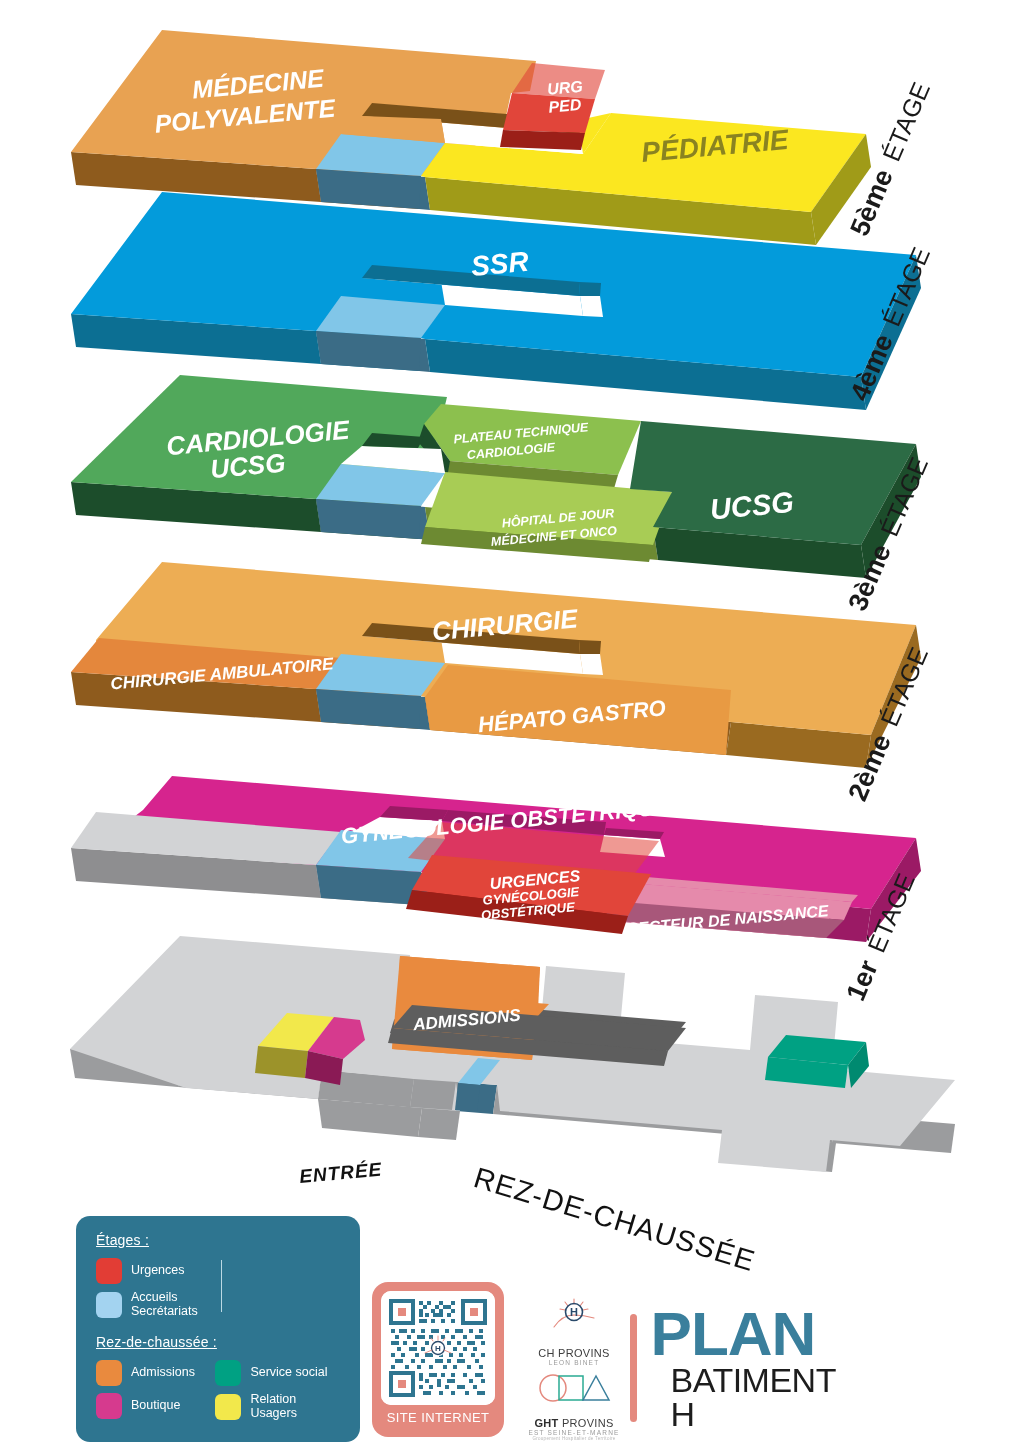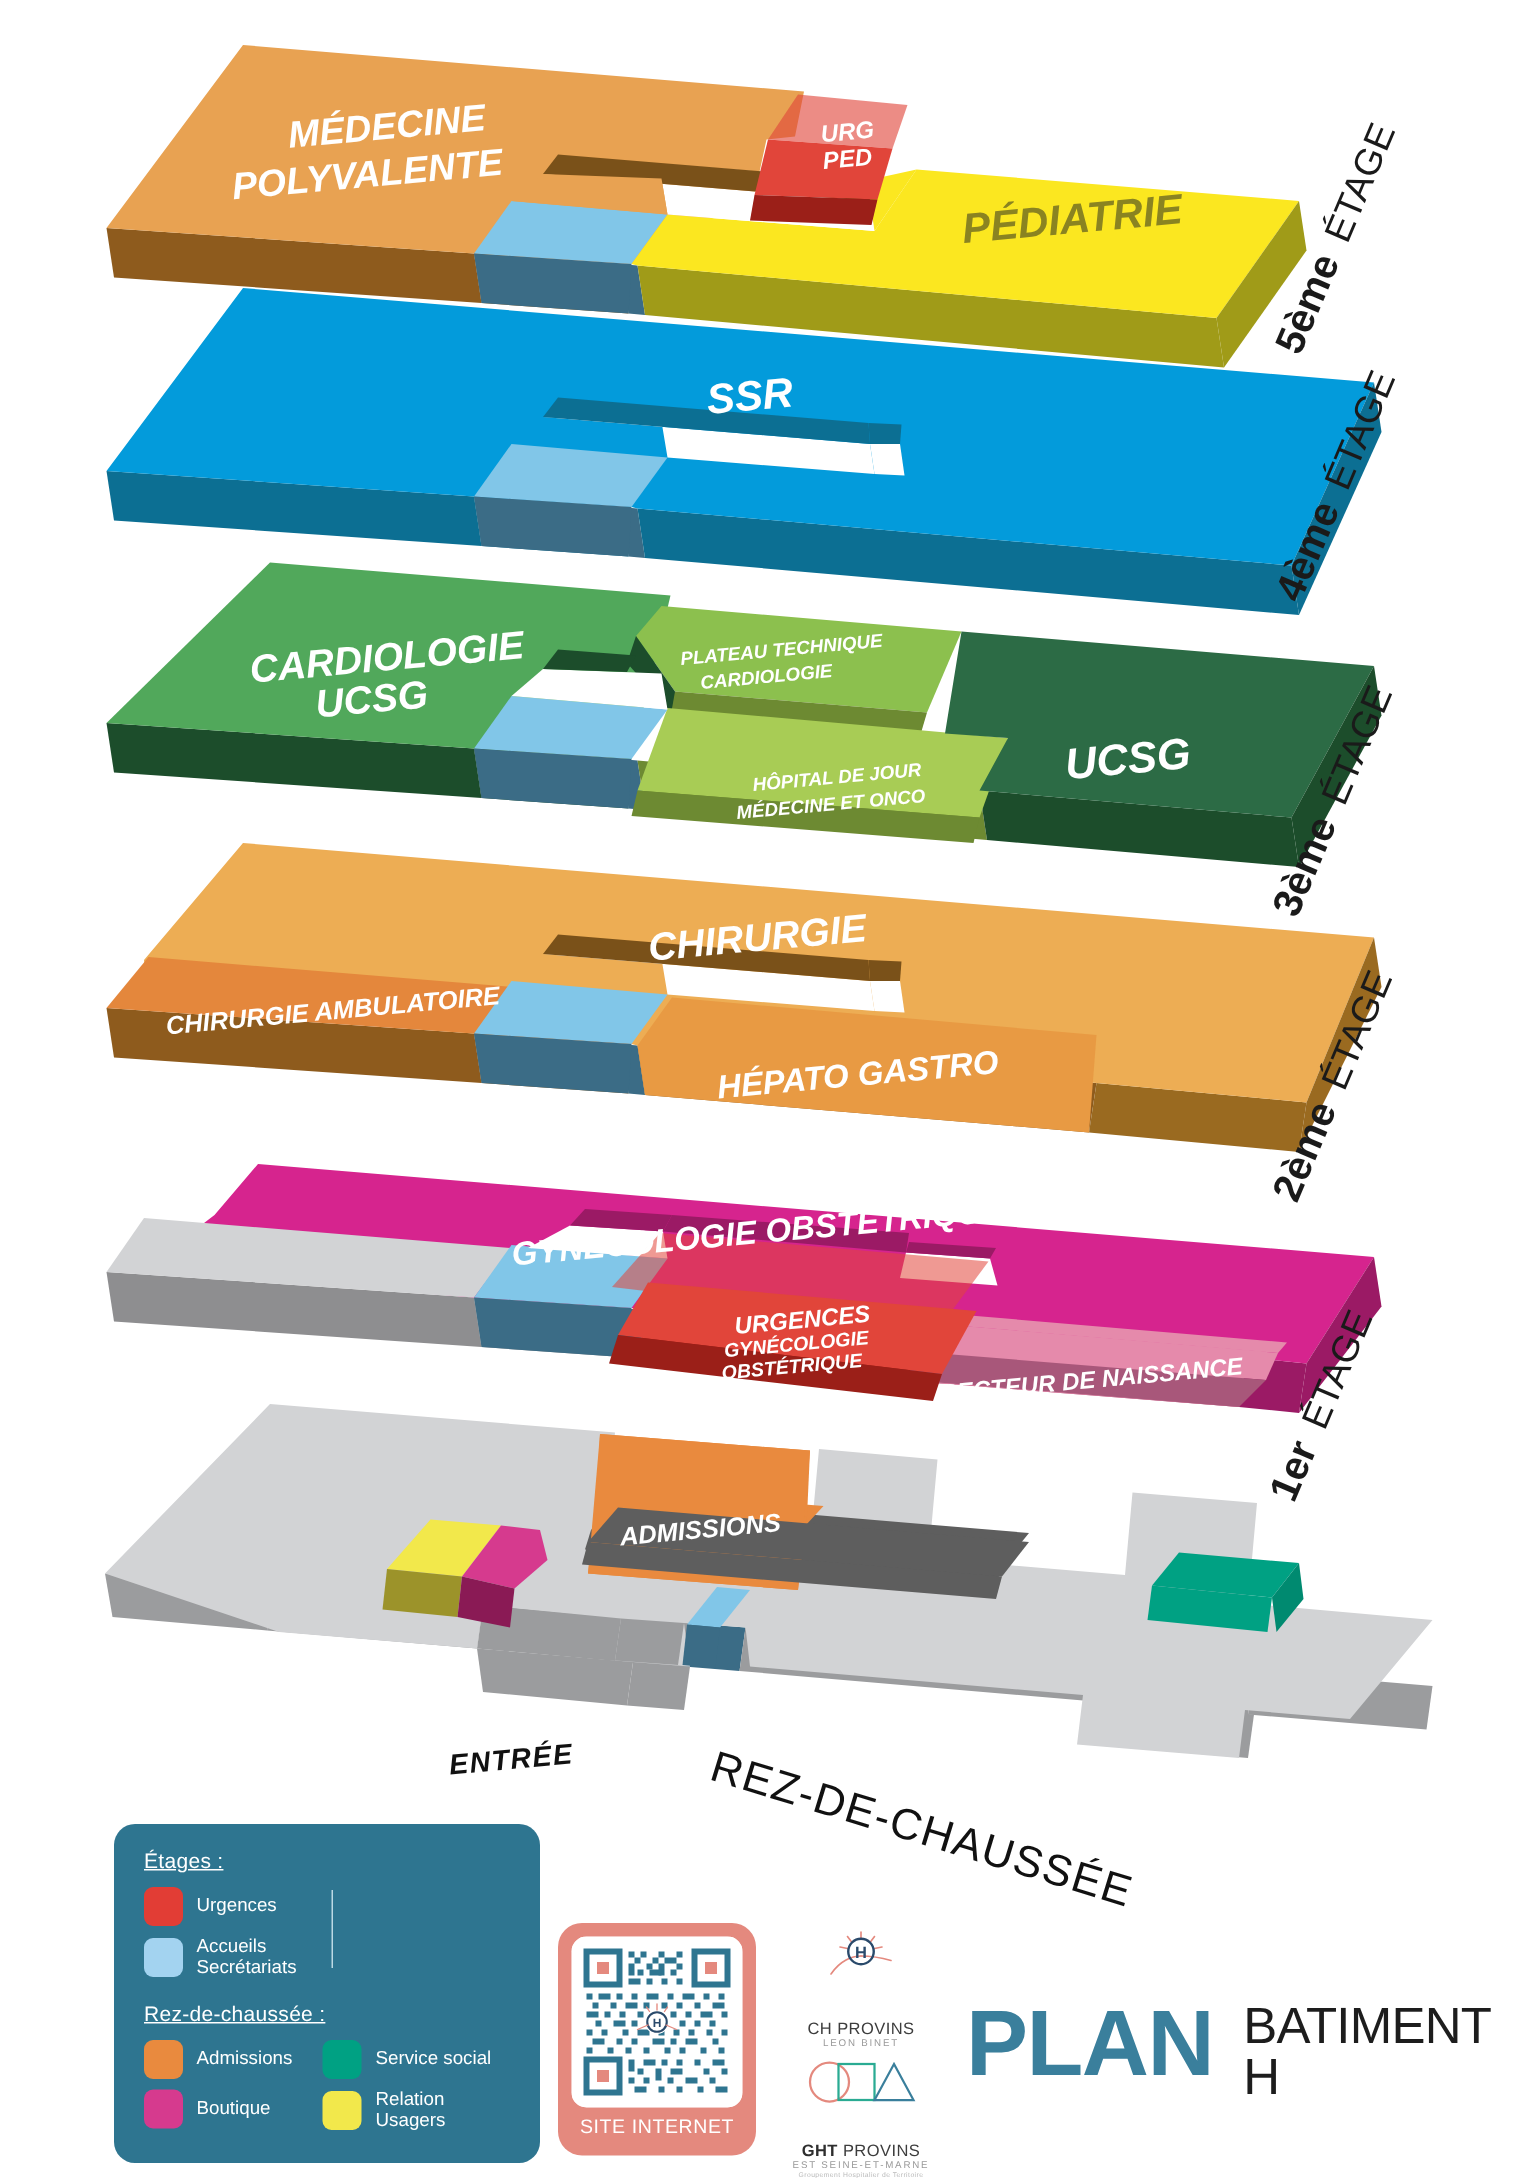--- a/index.html
+++ b/index.html
@@ -182,41 +182,41 @@
     display: flex;
     flex-direction: column;
     gap: 6px;
     align-items: center;
   }
   .logo-box { width: 100px; text-align: center; }
   .logo-name {
     font-size: 11px;
     color: #3d3d3d;
     letter-spacing: 0.3px;
-    margin-top: 17px;
+    margin-top: 7px;
   }
   .logo-name b { color: #2e2e2e; }
   .logo-sub {
     font-size: 6.5px;
     color: #9a9a9a;
     letter-spacing: 1.2px;
   }
   .logo-sub2 {
     font-size: 4.5px;
     color: #b9b9b9;
     letter-spacing: 0.3px;
   }
   #brand-rule {
     width: 7px;
     height: 108px;
     background: #e4897e;
     border-radius: 4px;
     margin: 0 14px 0 6px;
   }
-  #title-col { display: flex; }
+  #title-col { display: flex; flex-direction: column; }
   #plan-title {
     font-size: 62px;
     font-weight: bold;
     color: #3a7f9c;
     line-height: 58px;
     letter-spacing: -1px;
   }
   #plan-subtitle {
     font-size: 34px;
     color: #1d1d1d;

